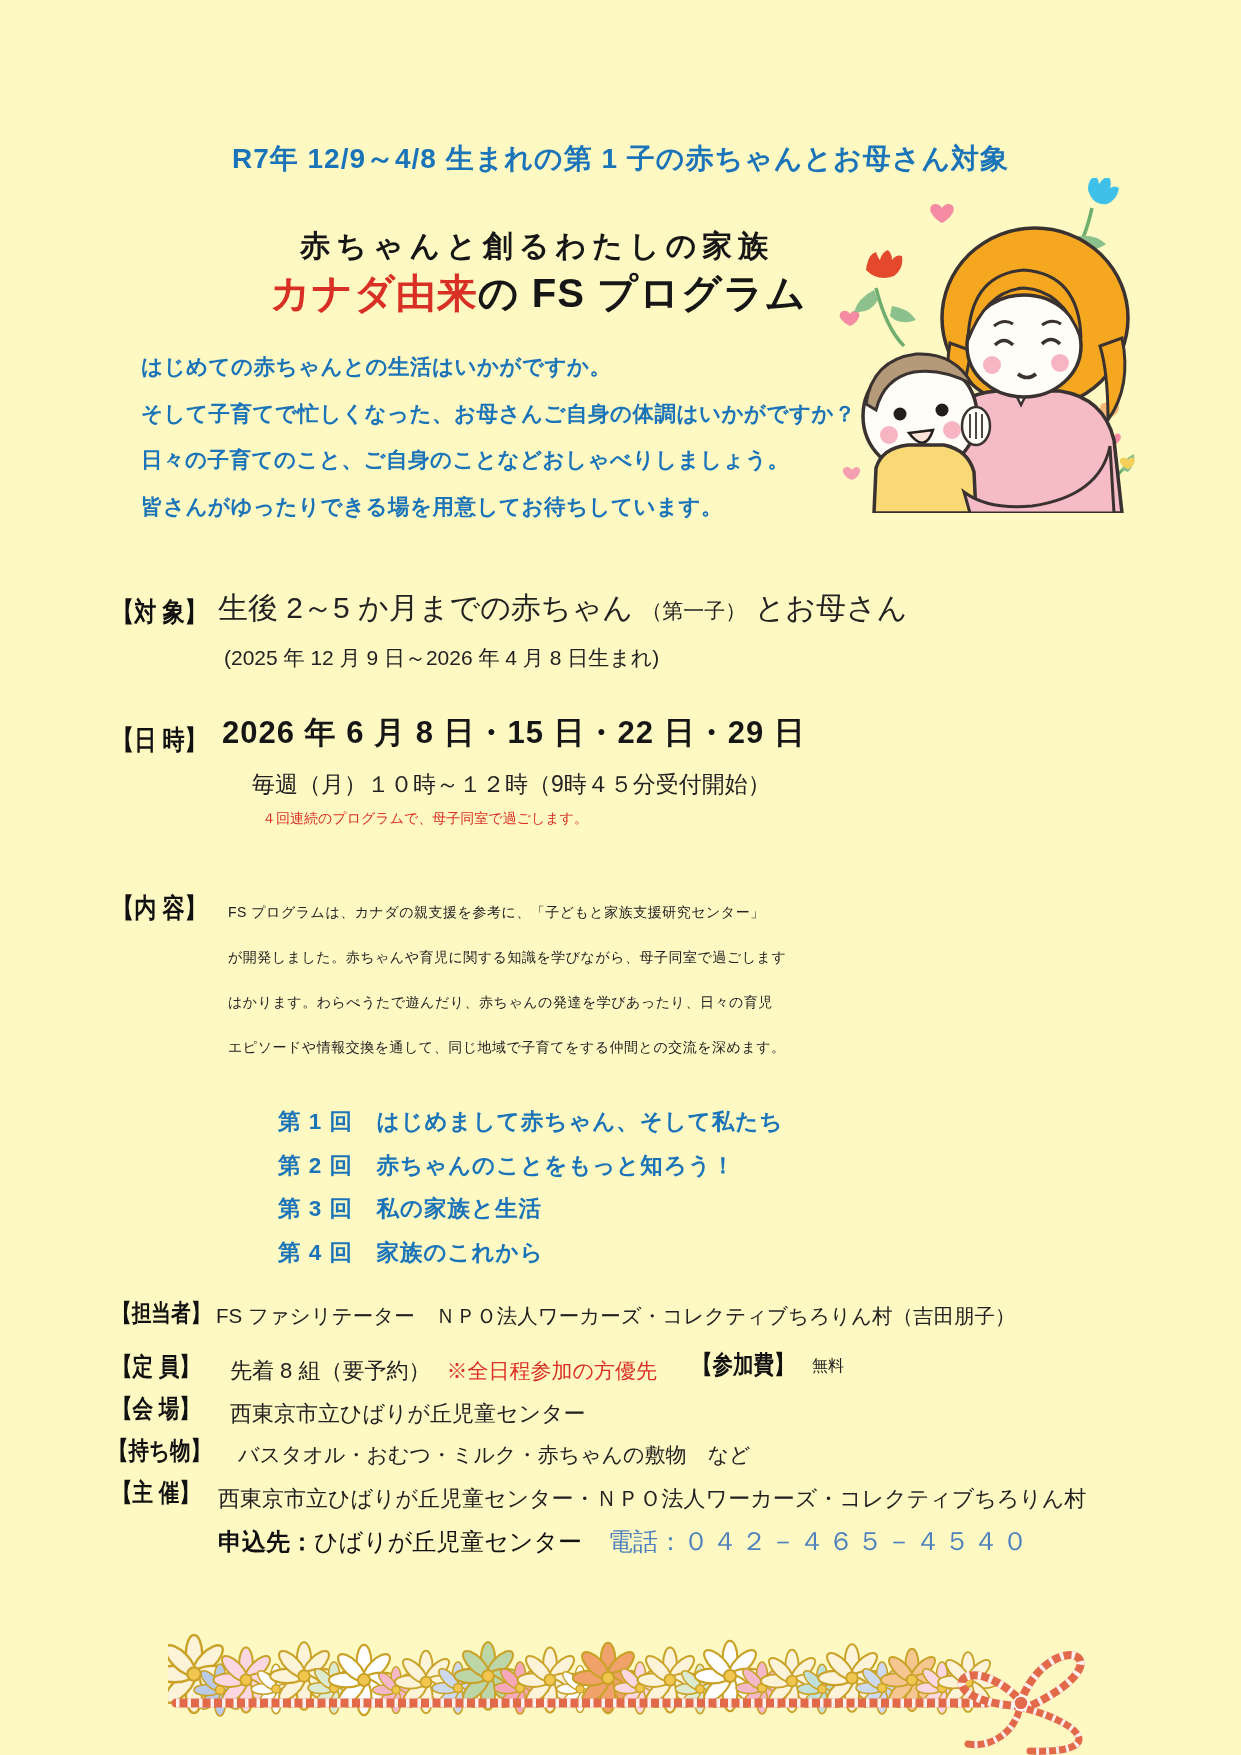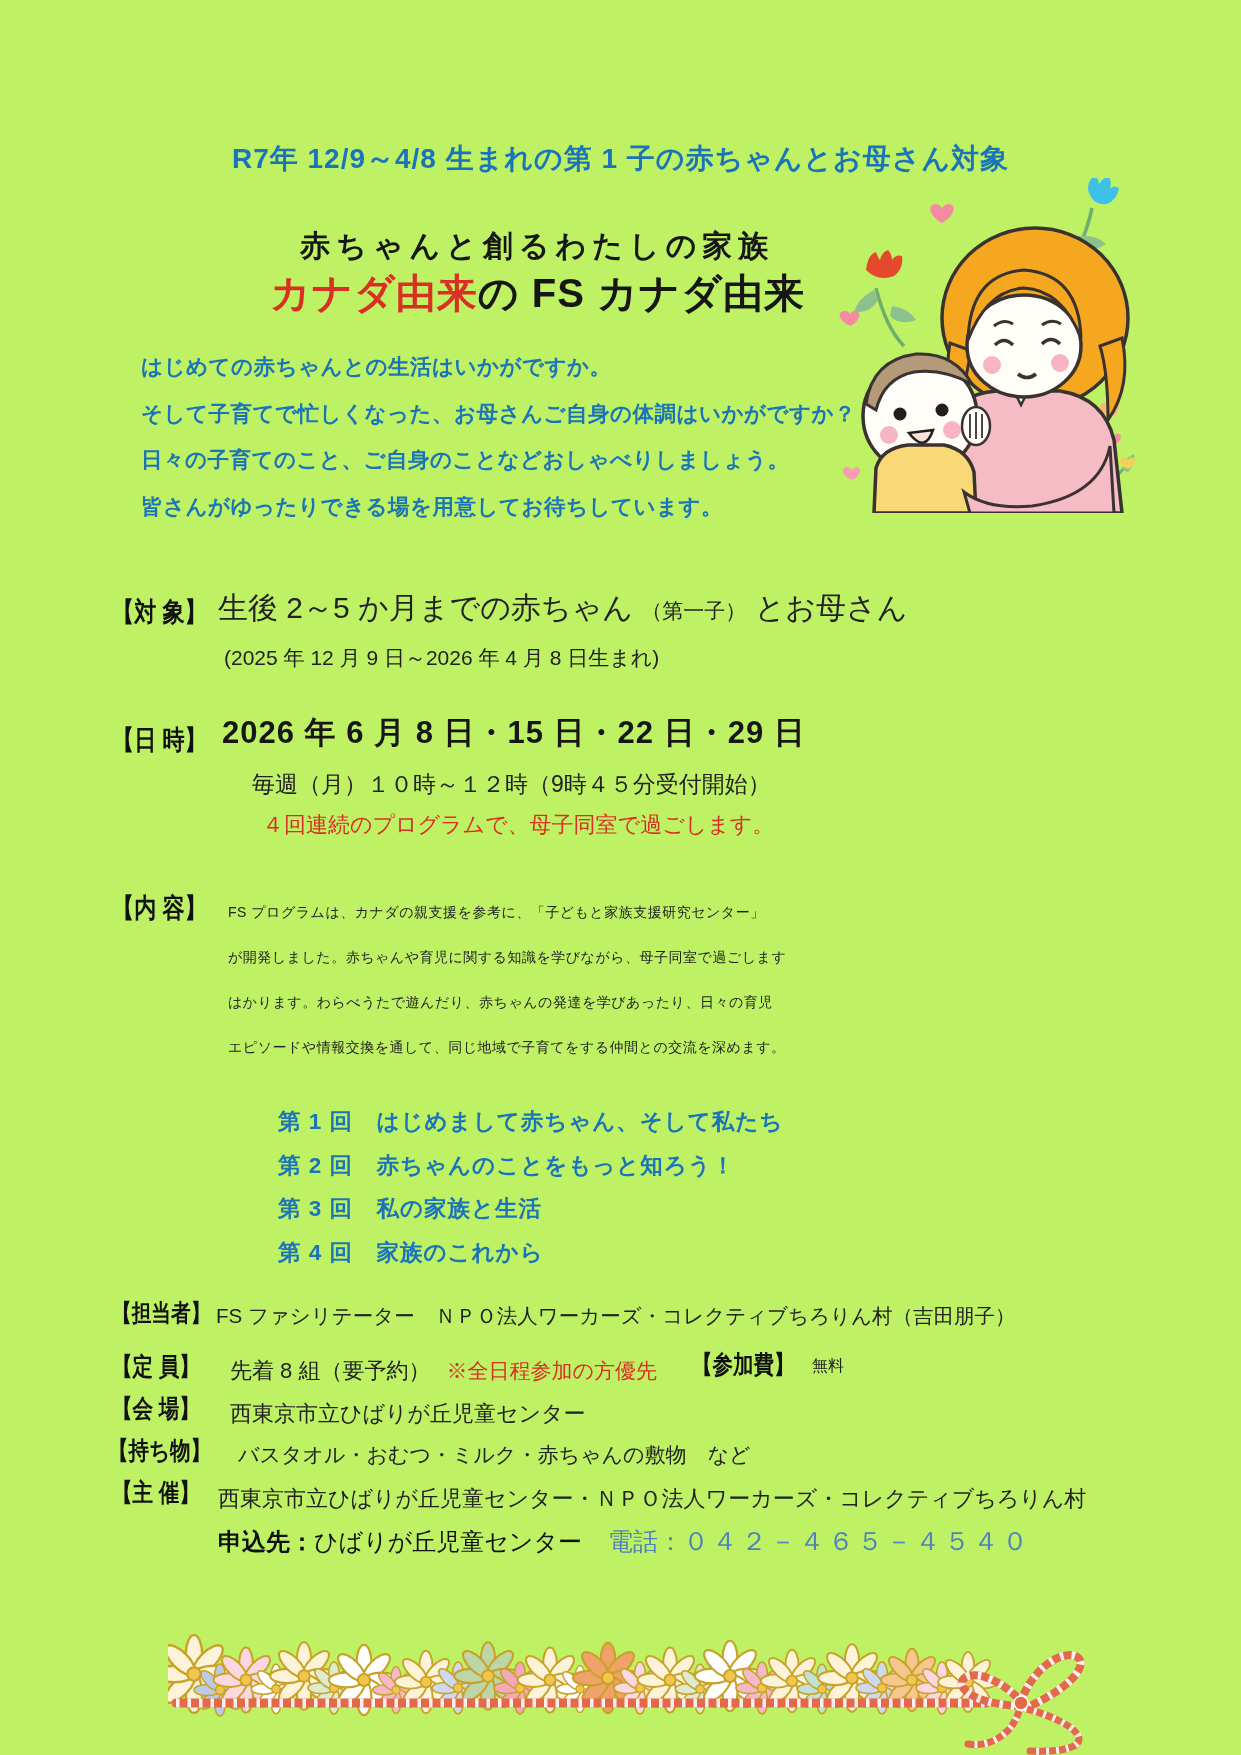--- a/index.html
+++ b/index.html
@@ -3,41 +3,41 @@
 <meta charset="utf-8">
 <style>
   :root{
     --blue:#1b74b8;
     --red:#d93025;
     --phone-blue:#4f81bd;
     --ink:#1c1c1c;
   }
   html,body{margin:0;padding:0;background:#ffffff;}
   body{font-family:"Liberation Sans", sans-serif; color:var(--ink);}
-  .page{position:relative;width:1241px;height:1755px;margin:0 auto;background:#bef264;overflow:hidden;}
+  .page{position:relative;width:1241px;height:1755px;margin:0 auto;background:#fef9c3;overflow:hidden;}
   .abs{position:absolute;white-space:nowrap;}
 
   .banner{top:140px;left:0;width:100%;text-align:center;font-size:28px;font-weight:bold;color:var(--blue);letter-spacing:1px;}
   .subtitle{top:226px;left:300px;font-size:30px;font-weight:bold;letter-spacing:6px;color:#161616;}
   .main-title{top:266px;left:270px;font-size:40px;font-weight:800;letter-spacing:1px;color:#161616;}
   .main-title .red{color:var(--red);}
 
   .intro{top:344px;left:141px;font-size:21.5px;font-weight:bold;color:var(--blue);line-height:46.5px;letter-spacing:0.5px;}
 
   .blabel{font-weight:900;color:#111;transform:scaleX(0.82);transform-origin:left center;letter-spacing:0px;}
 
   .target-label{top:594px;left:112px;font-size:27px;}
   .target-main{top:588px;left:218px;font-size:30px;color:#222;}
   .target-main .paren{font-size:21px;}
   .target-sub{top:644px;left:224px;font-size:21px;color:#222;}
 
   .sched-label{top:722px;left:112px;font-size:27px;}
   .sched-dates{top:712px;left:222px;font-size:31px;color:#161616;letter-spacing:1px;font-weight:bold;}
   .sched-time{top:769px;left:252px;font-size:23px;color:#222;}
-  .sched-note{top:810px;left:262px;font-size:22px;color:var(--red);}
+  .sched-note{top:810px;left:262px;font-size:14px;color:var(--red);}
 
   .content-label{top:890px;left:112px;font-size:27px;}
   .content-lines{top:890px;left:228px;font-size:14px;line-height:45px;color:#222;letter-spacing:0.5px;}
 
   .sessions{top:1100px;left:278px;font-size:22.5px;font-weight:bold;color:var(--blue);line-height:43.5px;letter-spacing:1px;}
 
   .staff-label{top:1297px;left:112px;font-size:24px;}
   .staff-text{top:1302px;left:216px;font-size:20.5px;color:#222;}
 
   .cap-label{top:1350px;left:112px;font-size:25px;}
@@ -66,21 +66,21 @@
 </head>
 <body>
 
 <div class="page">
 
   <div class="abs banner">R7年 12/9～4/8 生まれの第 1 子の赤ちゃんとお母さん対象</div>
 
   <div class="abs subtitle">赤ちゃんと創るわたしの家族</div>
 
   <div class="abs main-title">
-    <span class="red">カナダ由来</span><span>の FS カナダ由来</span>
+    <span class="red">カナダ由来</span><span>の FS プログラム</span>
   </div>
 
   <svg class="abs illu-top" viewBox="0 0 345 335" aria-hidden="true">
 
     <g stroke="none">
       <path d="M150 30 c-5 -8 -16 -3 -10 6 c3 5 8 8 10 9 c2 -1 7 -4 10 -9 c6 -9 -5 -14 -10 -6 Z" fill="#f48ba3"></path>
       <path d="M58 136 c-4 -7 -14 -2 -9 5 c3 4 7 6 9 7 c2 -1 6 -3 8 -7 c5 -7 -4 -12 -8 -5 Z" fill="#f48ba3"></path>
       <path d="M60 292 c-4 -6 -12 -2 -8 4 c2 4 6 5 8 6 c2 -1 5 -2 7 -6 c4 -6 -3 -10 -7 -4 Z" fill="#f4a0b0"></path>
       <path d="M318 228 c-4 -7 -13 -2 -9 5 c2 4 7 6 9 7 c2 -1 6 -3 8 -7 c4 -7 -4 -12 -8 -5 Z" fill="#f5b97a"></path>
       <path d="M322 258 c-3 -5 -11 -2 -7 4 c2 3 5 4 7 5 c2 -1 4 -2 6 -5 c3 -6 -3 -9 -6 -4 Z" fill="#f48ba3"></path>

